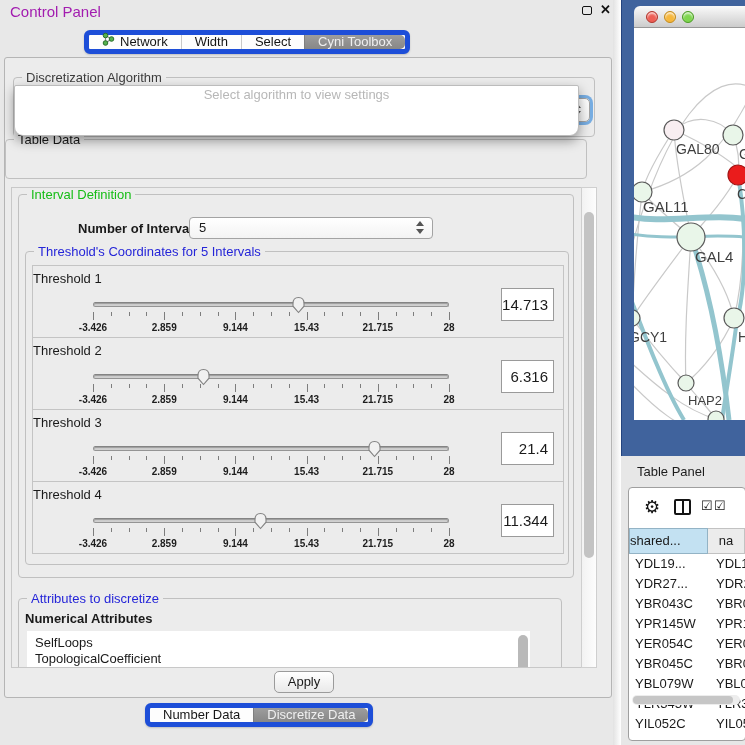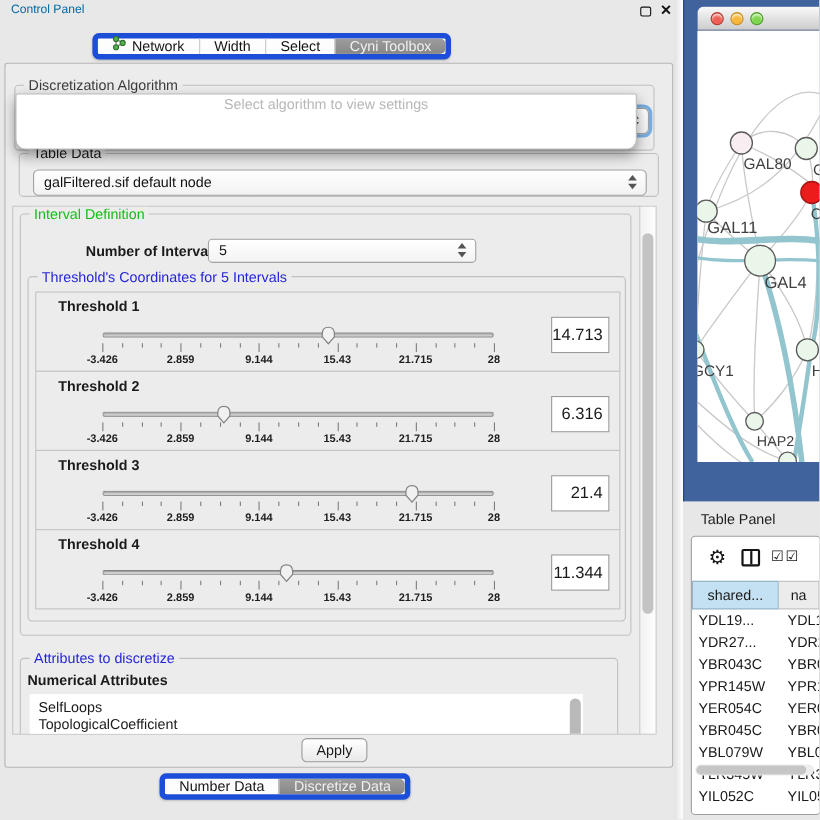--- a/index.html
+++ b/index.html
@@ -4,21 +4,21 @@
 <style>
   *{box-sizing:border-box;margin:0;padding:0}
   html,body{width:745px;height:745px}
   body{position:relative;font-family:"Liberation Sans",sans-serif;font-size:13px;
        background:#e4e4e4;overflow:hidden;color:#1a1a1a}
   .abs{position:absolute}
 
   
   .control-panel{position:absolute;left:0;top:0;width:620px;height:745px;background:#e8e8e8}
   .titlebar{position:absolute;left:0;top:0;width:620px;height:22px;background:#e8e8e8}
-  .titlebar .t{position:absolute;left:10px;top:3px;font-size:11px;color:#0369a1}
+  .titlebar .t{position:absolute;left:10px;top:3px;font-size:15px;color:#a21caf}
   .float-ic{position:absolute;right:28px;top:6px;width:10px;height:9px;border:1.5px solid #111;border-radius:2px}
   .close-ic{position:absolute;right:9px;top:2px;font-size:13px;font-weight:900;color:#111}
 
   .seg{display:flex;border:5px solid #1d4ed8;border-radius:6px;background:#fdfdfd;height:24px;
        box-shadow:0 1px 2px rgba(0,0,0,.18)}
   .seg-item{padding:0 13px;line-height:22px;font-size:13px;color:#151515;display:flex;align-items:center;gap:5px;
             border-left:1px solid #c9c9c9;white-space:nowrap}
   .seg-item:first-child{border-left:none;border-radius:5px 0 0 5px}
   .seg-item:last-child{border-radius:0 5px 5px 0}
   .seg-item.sel{background:linear-gradient(#9d9d9d,#878787);color:#f0f0f0;border-left-color:#7f7f7f}
@@ -48,21 +48,21 @@
             border:1px solid #c8c8c8;overflow:hidden}
   .vscroll{position:absolute;left:576px;top:129px;width:16px;height:481px;
            background:linear-gradient(90deg,#f2f2f2,#fdfdfd);border:1px solid #cfcfcf}
   .vscroll .thumb{position:absolute;left:2px;top:24px;width:10px;height:346px;background:#c3c3c3;border-radius:6px}
 
   .bold{font-weight:700}
   .spinner{position:absolute;height:22px;background:linear-gradient(#fff,#f3f3f3);border:1px solid #a3a3a3;
            border-radius:4px;line-height:20px;padding-left:9px;font-size:13px}
 
   .thr-row{position:relative;width:532px;height:73px;border:1px solid #c4c4c4;margin-top:-1px;background:#ececec}
-  .thr-label{position:absolute;left:20px;top:5px;font-weight:700;font-size:13px}
+  .thr-label{position:absolute;left:0;top:5px;font-weight:400;font-size:13px}
   .slider-zone{position:absolute;left:60px;top:30px;width:356px;height:38px}
   .track{position:absolute;left:0;top:6px;width:100%;height:5px;border-radius:3px;background:#d0d0d0;
          border:1px solid #949494;border-top-color:#848484;box-shadow:inset 0 1px 1px rgba(0,0,0,.25)}
   .thumb-sl{position:absolute;top:0;margin-left:-7px;z-index:2}
   .ticks{position:absolute;left:0;top:16px;width:100%;height:9px}
   .ticks i{position:absolute;width:1px;background:#7d7d7d;top:0}
   .scaleline{position:absolute;left:0;top:26px;width:100%;height:12px}
   .scaleline b{position:absolute;transform:translateX(-50%);font-size:10px;font-weight:700;color:#1d1d1d;white-space:nowrap}
   .valfield{position:absolute;right:9px;top:22px;width:53px;height:33px;background:#fff;border:1px solid #9a9a9a;
             line-height:31px;text-align:right;padding-right:5px;font-size:15px}
@@ -85,21 +85,21 @@
   .tp-section{position:absolute;left:621px;top:456px;width:124px;height:289px;background:#e7e7e7}
   .tp-title{position:absolute;left:16px;top:8px;font-size:13px;color:#1c1c1c}
   .tp-box{position:absolute;left:7px;top:31px;width:118px;height:254px;background:#fff;
           border:1px solid #9f9f9f;border-radius:4px;overflow:hidden}
   .tp-toolbar{position:relative;height:40px}
   .gear{position:absolute;left:15px;top:8px;font-size:18px;color:#141414}
   .colic{position:absolute;left:45px;top:11px;width:17px;height:16px;border:2px solid #141414;border-radius:2px}
   .colic i{position:absolute;left:6px;top:0;width:2px;height:12px;background:#141414}
   .cbx{position:absolute;top:10px;font-size:13px;color:#141414}
   .tp-header{display:flex;height:26px;font-size:13px}
-  .tp-header .h1{width:79px;background:#c3e1f2;border:1px solid #93b3c5;text-align:center;line-height:24px;
+  .tp-header .h1{width:79px;background:#c3e1f2;border:1px solid #93b3c5;text-align:left;line-height:24px;
                  white-space:nowrap;overflow:hidden}
   .tp-header .h2{flex:1;background:#ececec;border:1px solid #c2c2c2;border-left:none;text-align:center;line-height:24px;
                  white-space:nowrap;overflow:hidden}
   .tp-row{display:flex;height:20px;line-height:20px;font-size:13px;white-space:nowrap}
   .tp-row .c1{width:80px;padding-left:6px;overflow:hidden}
   .tp-row .c2{flex:1;padding-left:7px;overflow:hidden}
   .hscroll{position:absolute;left:3px;bottom:35px;width:108px;height:10px;background:#ededed;border-radius:5px}
   .hscroll .thumb{position:absolute;left:1px;top:1px;width:100px;height:8px;background:#c6c6c6;border-radius:4px}
 
   .white-strip{position:absolute;left:613px;top:0;width:8px;height:745px;background:linear-gradient(90deg,#e2e2e2,#ffffff)}
@@ -148,29 +148,22 @@
             <i class="u"></i>
             <i class="d"></i>
           </span>
       </div>
     </div>
 
     <div class="popup">
       <div class="hint">Select algorithm to view settings</div>
     </div>
 
-    <div class="group" style="left:12px;top:81px;width:582px;height:40px">
+    <div class="group" style="left:0;top:81px;width:582px;height:40px">
       <span class="gtitle">Table Data</span>
-      <div class="combo" style="left:12px;top:14px;width:558px">
-        <span>galFiltered.sif default node</span>
-        <span class="updown">
-            <i class="u"></i>
-            <i class="d"></i>
-          </span>
-      </div>
     </div>
 
     <div class="viewport">
 
       <div class="group" style="left:6px;top:6px;width:556px;height:384px">
         <span class="gtitle g-green">Interval Definition</span>
         <span class="abs bold" style="left:59px;top:26px">Number of Intervals</span>
         <div class="spinner" style="left:170px;top:22px;width:244px">
           <span>5</span>
           <span class="updown" style="top:3px">

